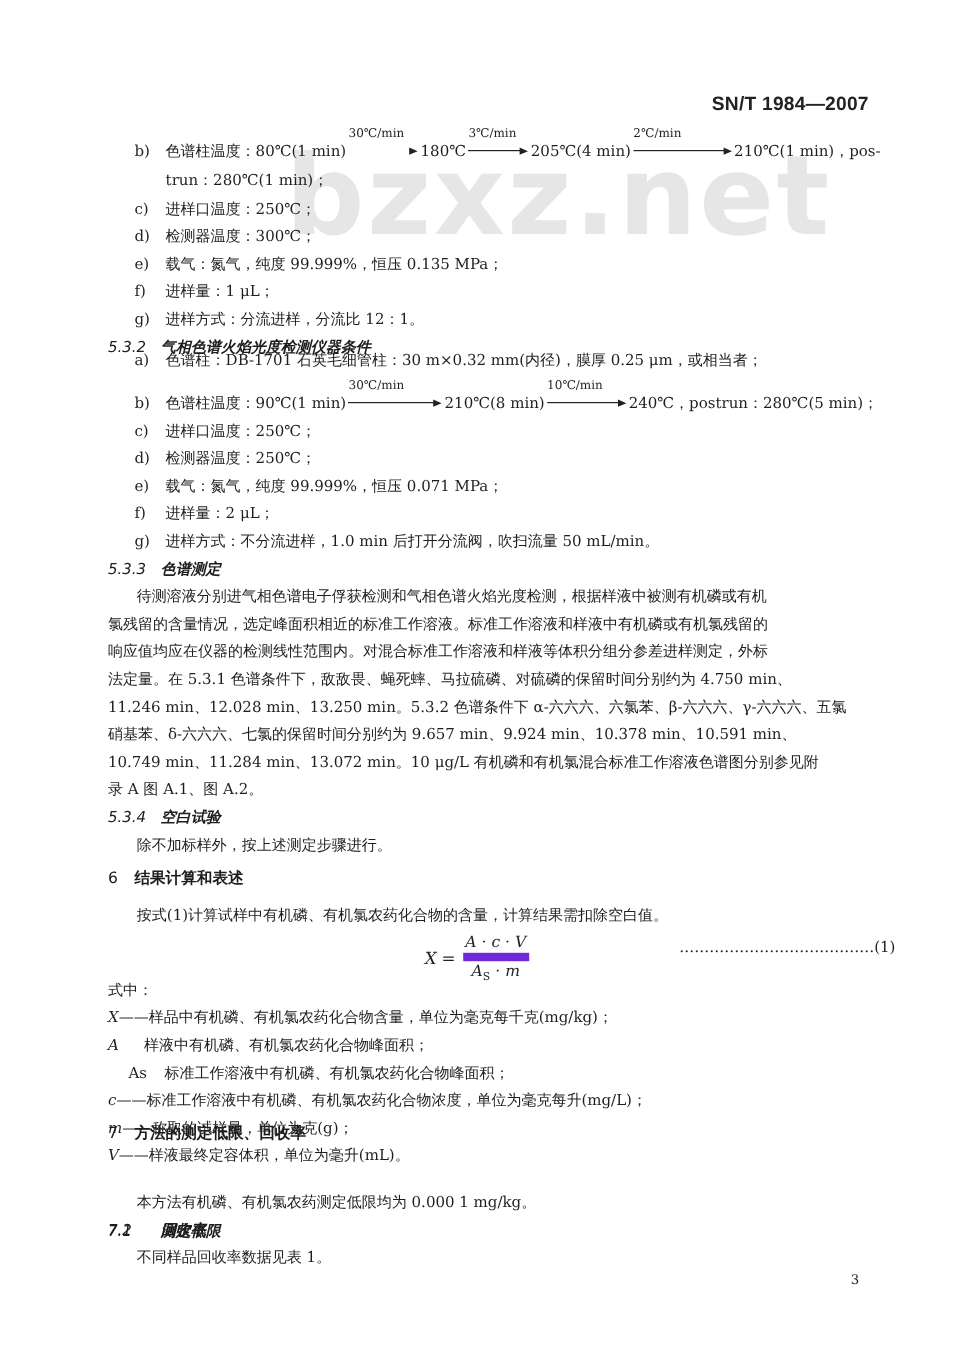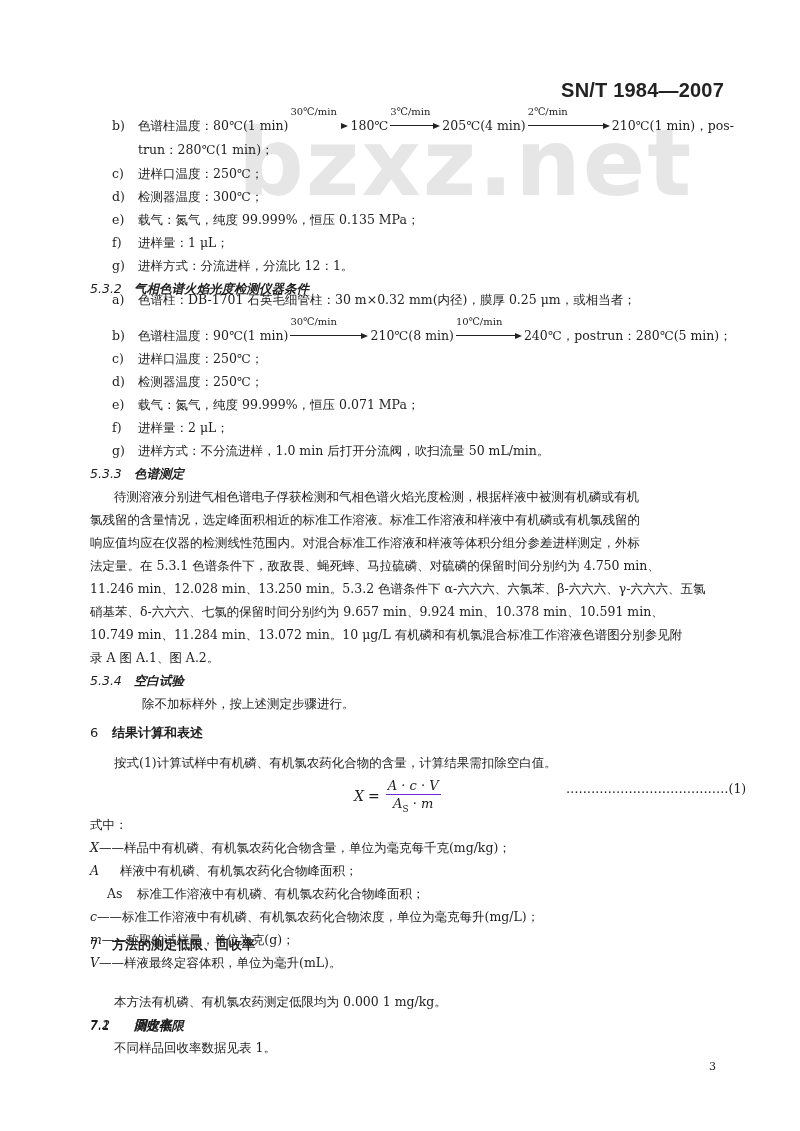--- a/index.html
+++ b/index.html
@@ -10,21 +10,21 @@
   }
   .watermark {
     position: absolute; left: 238px; top: 118px;
     font-family: "DejaVu Sans", "Liberation Sans", sans-serif;
     font-weight: bold; font-size: 92px; letter-spacing: 2px;
     color: #e6e6e6; line-height: 1; z-index: 0;
   }
   .doc-header {
     position: absolute; right: 76px; top: 79px;
     font-family: "Liberation Sans", "DejaVu Sans", sans-serif;
-    font-size: 20px; font-weight: bold; color: #222;
+    font-size: 16px; font-weight: bold; color: #222;
     letter-spacing: 0.2px;
   }
   .line {
     position: absolute; font-size: 12.5px; line-height: 16px;
     white-space: nowrap; z-index: 1;
   }
   .item { left: 112px; }
   .item .lbl { display: inline-block; width: 26px; }
   .cont { left: 138px; }
   .sec { left: 90px; font-family: "DejaVu Sans", "Liberation Sans", sans-serif; font-weight: bold; font-size: 12.5px; font-style: italic; }
@@ -48,21 +48,21 @@
     position: absolute; bottom: 1px; right: 0; width: 0; height: 0;
     border-top: 3.5px solid transparent; border-bottom: 3.5px solid transparent;
     border-left: 7px solid #222;
   }
   .formula {
     position: absolute; left: 354px; top: 748px; z-index: 1;
     display: flex; align-items: center; font-size: 14px; font-style: italic;
   }
   .formula .eq { margin: 0 6px 0 4px; font-style: normal; }
   .frac { display: inline-flex; flex-direction: column; align-items: center; }
-  .frac .num { border-bottom: 1px solid #6d28d9; padding: 0 2px 1px; font-size: 13px; }
+  .frac .num { border-bottom: 7px solid #6d28d9; padding: 0 2px 1px; font-size: 13px; }
   .frac .den { padding-top: 1px; font-size: 13px; }
   .eq-number {
     position: absolute; left: 566px; top: 751px; font-size: 12.5px; z-index: 1;
     letter-spacing: 0;
   }
   .var { font-style: italic; }
   .page-number { position: absolute; left: 709px; top: 1060px; font-size: 11px; }
 </style>
 </head>
 <body>
@@ -97,21 +97,21 @@
 <div class="line para-indent" style="top:489px;">待测溶液分别进气相色谱电子俘获检测和气相色谱火焰光度检测，根据样液中被测有机磷或有机</div>
 <div class="line para" style="top:512px;">氯残留的含量情况，选定峰面积相近的标准工作溶液。标准工作溶液和样液中有机磷或有机氯残留的</div>
 <div class="line para" style="top:535px;">响应值均应在仪器的检测线性范围内。对混合标准工作溶液和样液等体积分组分参差进样测定，外标</div>
 <div class="line para" style="top:558px;">法定量。在 5.3.1 色谱条件下，敌敌畏、蝇死蟀、马拉硫磷、对硫磷的保留时间分别约为 4.750 min、</div>
 <div class="line para" style="top:581px;">11.246 min、12.028 min、13.250 min。5.3.2 色谱条件下 α-六六六、六氯苯、β-六六六、γ-六六六、五氯</div>
 <div class="line para" style="top:604px;">硝基苯、δ-六六六、七氯的保留时间分别约为 9.657 min、9.924 min、10.378 min、10.591 min、</div>
 <div class="line para" style="top:627px;">10.749 min、11.284 min、13.072 min。10 μg/L 有机磷和有机氯混合标准工作溶液色谱图分别参见附</div>
 <div class="line para" style="top:650px;">录 A 图 A.1、图 A.2。</div>
 
 <div class="line sec" style="top:673px;"><span class="num">5.3.4</span><span>空白试验</span></div>
-<div class="line para-indent" style="top:696px;margin-left:28px;">除不加标样外，按上述测定步骤进行。</div>
+<div class="line para-indent" style="top:696px;">除不加标样外，按上述测定步骤进行。</div>
 
 <div class="line h1" style="top:725px;"><span class="num">6</span><span>结果计算和表述</span></div>
 <div class="line para-indent" style="top:753px; top:755px;">按式(1)计算试样中有机磷、有机氯农药化合物的含量，计算结果需扣除空白值。</div>
 
 <div class="formula" style="top:778px;">
   <span>X</span>
   <span class="eq">=</span>
   <span class="frac">
     <span class="num">A · c · V</span>
     <span class="den"><span>A</span><sub style="font-size:9px; font-style:normal;">S</sub><span> · m</span></span>

